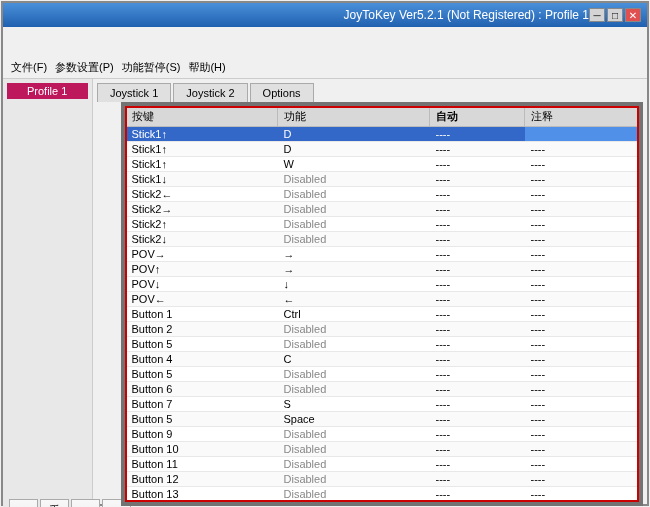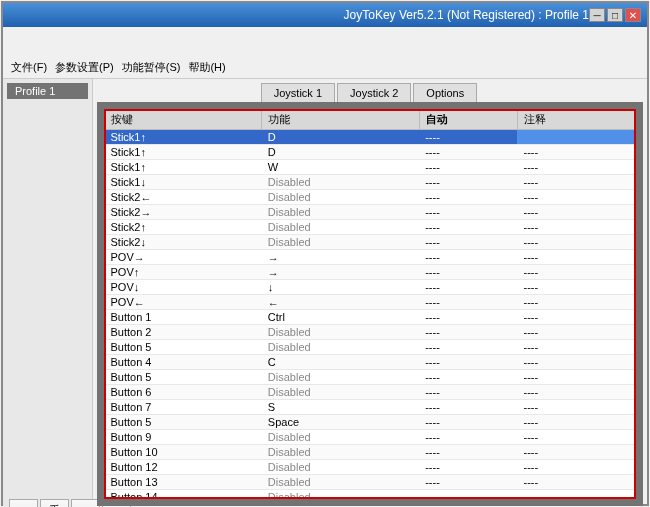--- a/index.html
+++ b/index.html
@@ -84,60 +84,60 @@
 
     
     .sidebar {
       width: 90px;
       background: #e8e8e8;
       border-right: 1px solid #ccc;
       padding: 4px;
     }
 
     .profile-item {
-      background: #737373;
+      background: #be185d;
       color: white;
-      padding: 2px 8px;
+      padding: 2px 20px;
       font-size: 11px;
       cursor: pointer;
     }
 
     
     .right-panel {
       flex: 1;
       display: flex;
       flex-direction: column;
       padding: 4px;
     }
 
     
     .tabs {
       display: flex;
       gap: 0;
       margin-bottom: 0;
-      justify-content: center;
     }
 
     .tab {
       padding: 3px 12px;
       border: 1px solid #aaa;
       border-bottom: none;
       background: #e0e0e0;
       cursor: pointer;
       font-size: 11px;
       margin-right: 2px;
     }
 
     
     .table-container {
-      border: 7px solid #737373;
+      border: 4px solid #737373;
       flex: 1;
       overflow-y: auto;
       background: white;
       position: relative;
+      margin-left: 24px;
     }
 
     
     .red-border {
       position: absolute;
       top: 0;
       left: 0;
       right: 0;
       bottom: 0;
       border: 2px solid #cc0000;
@@ -395,20 +395,26 @@
                 <td>----</td>
                 <td>----</td>
               </tr>
               <tr>
                 <td>Button 10</td>
                 <td class="disabled-text">Disabled</td>
                 <td>----</td>
                 <td>----</td>
               </tr>
               <tr>
+                <td>Button 11</td>
+                <td class="disabled-text">Disabled</td>
+                <td>----</td>
+                <td>----</td>
+              </tr>
+              <tr>
                 <td>Button 12</td>
                 <td class="disabled-text">Disabled</td>
                 <td>----</td>
                 <td>----</td>
               </tr>
               <tr>
                 <td>Button 13</td>
                 <td class="disabled-text">Disabled</td>
                 <td>----</td>
                 <td>----</td>

